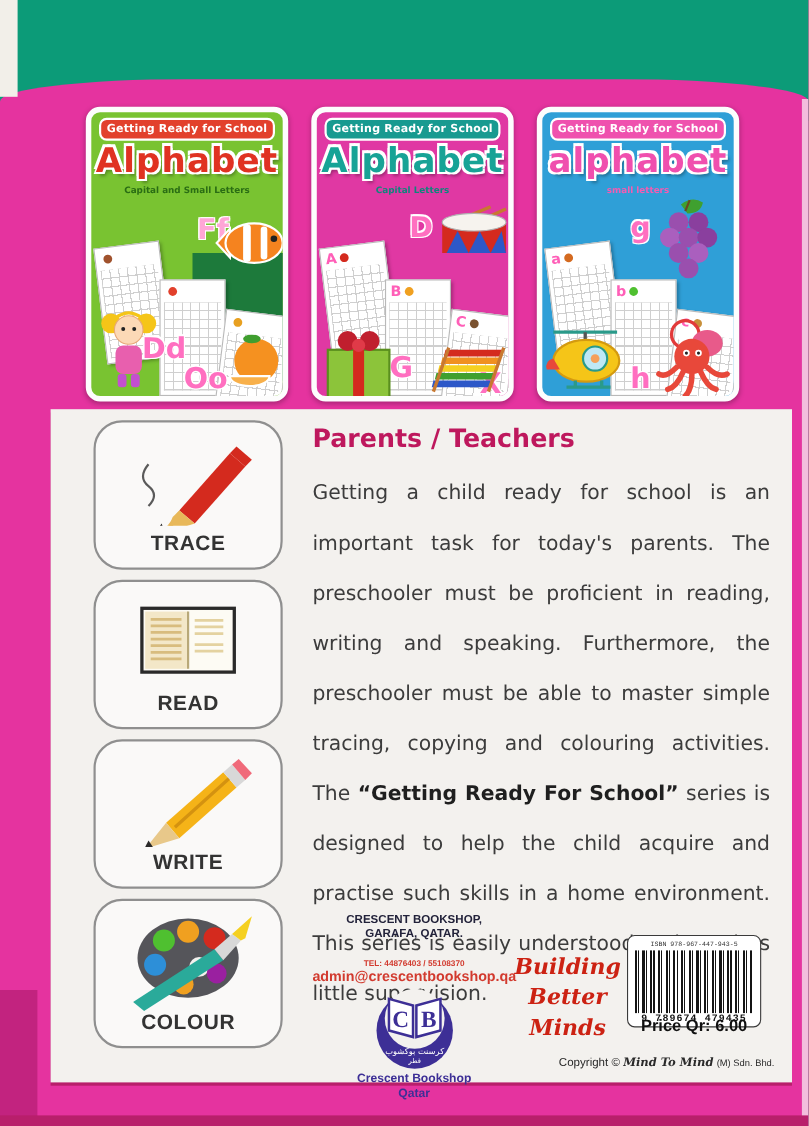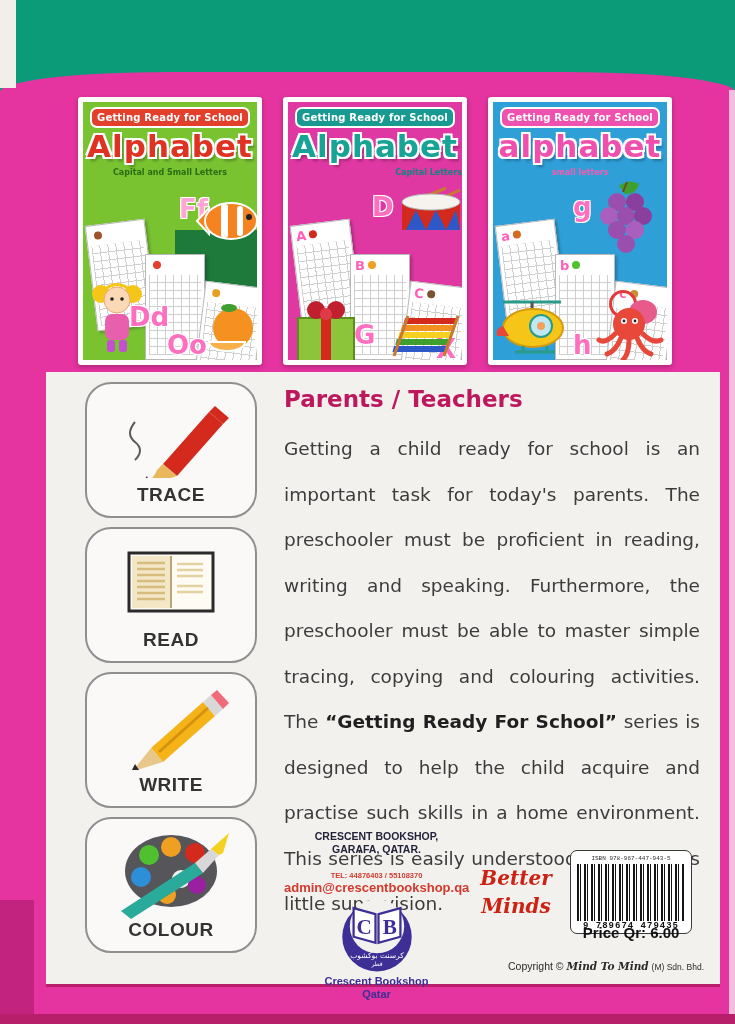--- a/index.html
+++ b/index.html
@@ -9,39 +9,39 @@
   .top-band{position:absolute;left:0;top:0;width:735px;height:110px;background:#0c9b78;}
   .pink-body{position:absolute;left:0;top:72px;width:735px;height:952px;background:#e5339f;
              border-radius:170px 170px 0 0 / 20px 20px 0 0;}
   .edge-left-white{position:absolute;left:0;top:0;width:16px;height:88px;background:#f2efe9;}
   .edge-left-dark{position:absolute;left:0;top:900px;width:34px;height:124px;background:#c2237f;}
   .edge-right-light{position:absolute;right:0;top:90px;width:6px;height:934px;background:#f3bddd;}
   .edge-bottom-dark{position:absolute;left:0;bottom:0;width:735px;height:10px;background:#b81f6b;}
 
   
   .covers-row{position:absolute;left:78px;top:97px;display:flex;gap:21px;}
-  .cover{position:relative;width:184px;height:268px;border:5px solid #fdfdfd;border-radius:3px;
+  .cover{position:relative;width:184px;height:268px;border:5px solid #fdfdfd;border-radius:13px;
          box-sizing:border-box;overflow:hidden;box-shadow:0 2px 5px rgba(0,0,0,.25);}
   .c1{background:#79c331;}
   .c2{background:#e038a3;}
   .c3{background:#2f9fd7;}
   .cover-head{position:absolute;top:5px;left:7px;right:7px;border:2px solid #fff;border-radius:7px;
               padding:3px 0;text-align:center;color:#fff;font-weight:bold;font-size:10px;letter-spacing:.2px;}
   .c1 .cover-head{background:#e2402c;}
   .c2 .cover-head{background:#189a90;}
   .c3 .cover-head{background:#ef51ae;}
   .cover-title{position:absolute;top:26px;left:0;right:0;text-align:center;font-size:31px;font-weight:800;
                letter-spacing:1px;
                text-shadow:-2px -2px 0 #fff,2px -2px 0 #fff,-2px 2px 0 #fff,2px 2px 0 #fff,3px 4px 3px rgba(0,0,0,.3);}
   .c1 .cover-title{color:#e03222;}
   .c2 .cover-title{color:#17a396;}
   .c3 .cover-title{color:#f04fae;}
   .cover-sub{position:absolute;top:66px;left:0;right:0;text-align:center;font-size:8px;font-weight:bold;}
   .c1 .cover-sub{color:#2a6d14;}
-  .c2 .cover-sub{color:#0f857c;text-align:right;}
+  .c2 .cover-sub{color:#0f857c;}
   .c3 .cover-sub{color:#f25db2;}
   .dark-green-block{position:absolute;left:92px;top:128px;width:84px;height:116px;background:#1d7a3b;}
   
   .card{position:absolute;width:58px;height:104px;background:#fff;border:1px solid #b9b9b9;
         box-shadow:2px 2px 3px rgba(0,0,0,.25);}
   .card .card-head{height:20px;display:flex;align-items:center;padding-left:4px;gap:3px;}
   .card .card-letter{font-size:13px;font-weight:bold;color:#ff5fb8;}
   .card .card-dot{width:8px;height:8px;border-radius:50%;}
   .card .card-grid{height:80px;margin:0 3px;
       background-image:repeating-linear-gradient(0deg,#cfcfcf 0 1px,transparent 1px 8px),
@@ -385,20 +385,21 @@
           <text x="55" y="89" font-size="8" fill="#fff" text-anchor="middle">قطر</text>
         </svg>
       </div>
       <div class="pub-caption">
         <span>Crescent Bookshop</span><br>
         <span>Qatar</span>
       </div>
     </div>
 
     <div class="slogan">
+      <div>Building</div>
       <div>Better</div>
       <div>Minds</div>
     </div>
 
     <div class="barcode-box">
       <div class="barcode-isbn">ISBN 978-967-447-943-5</div>
       <div class="barcode-bars"></div>
       <div class="barcode-num">9 789674 479435</div>
     </div>
     <div class="price">Price Qr: 6.00</div>

